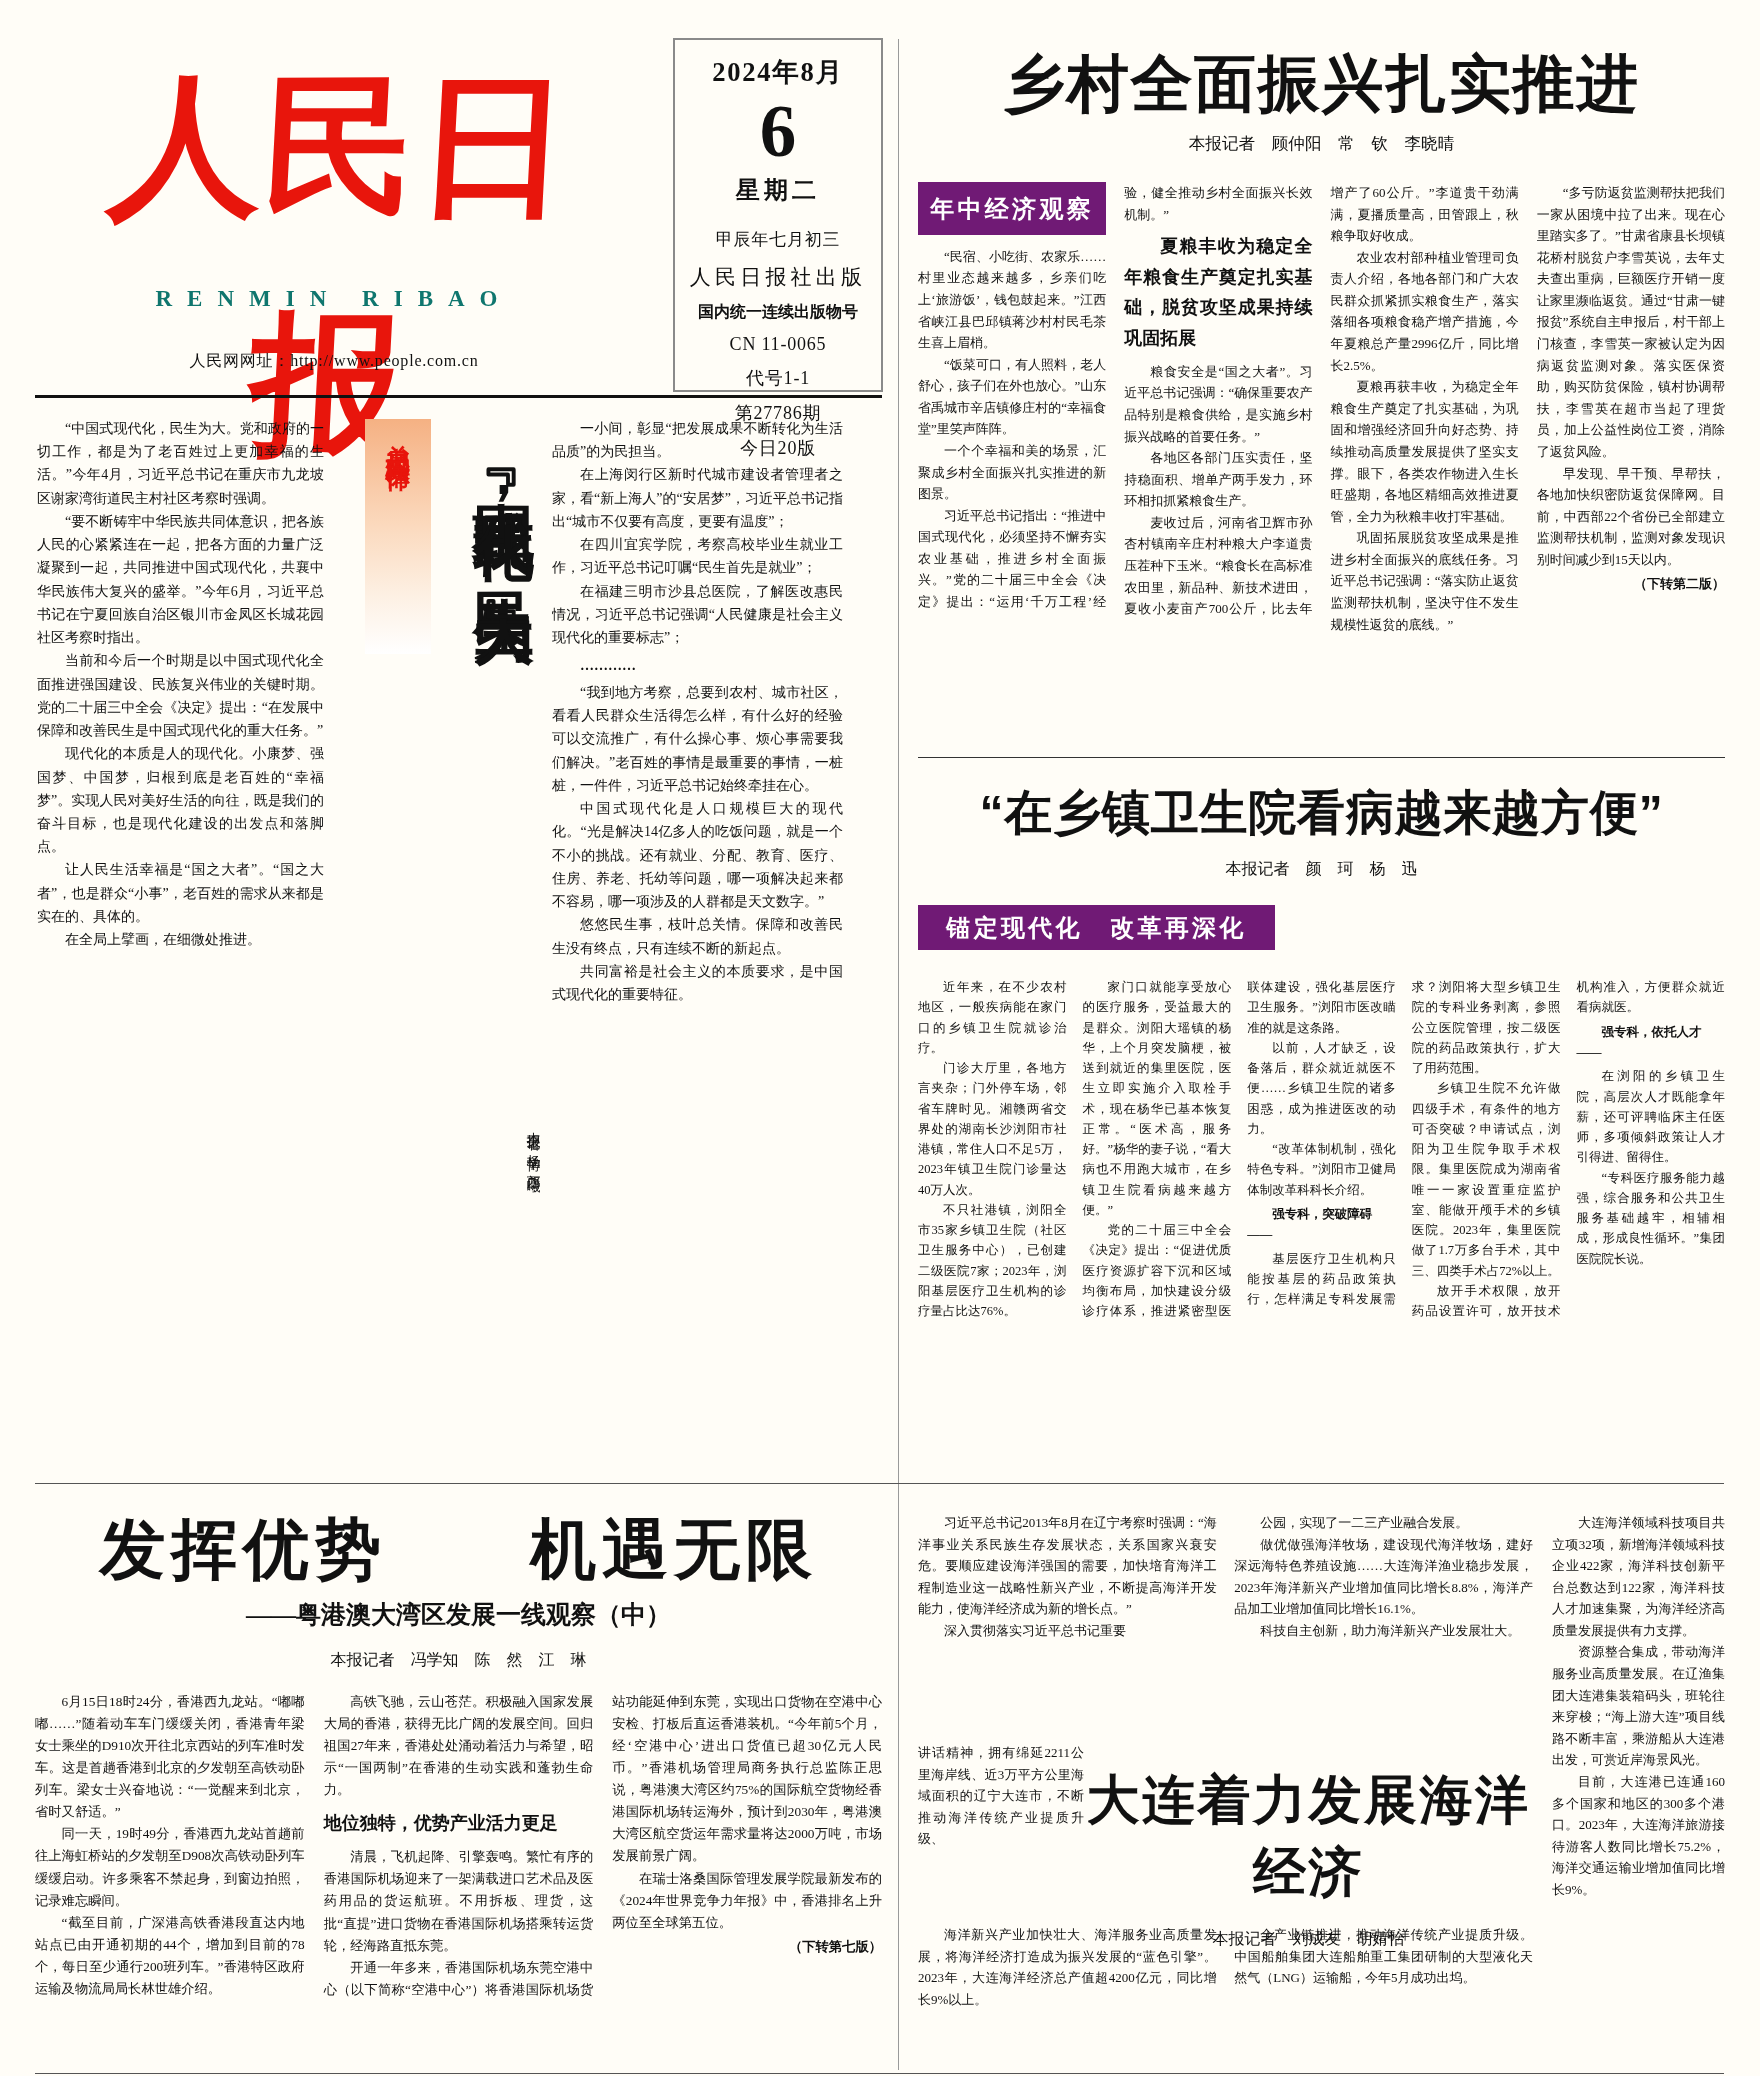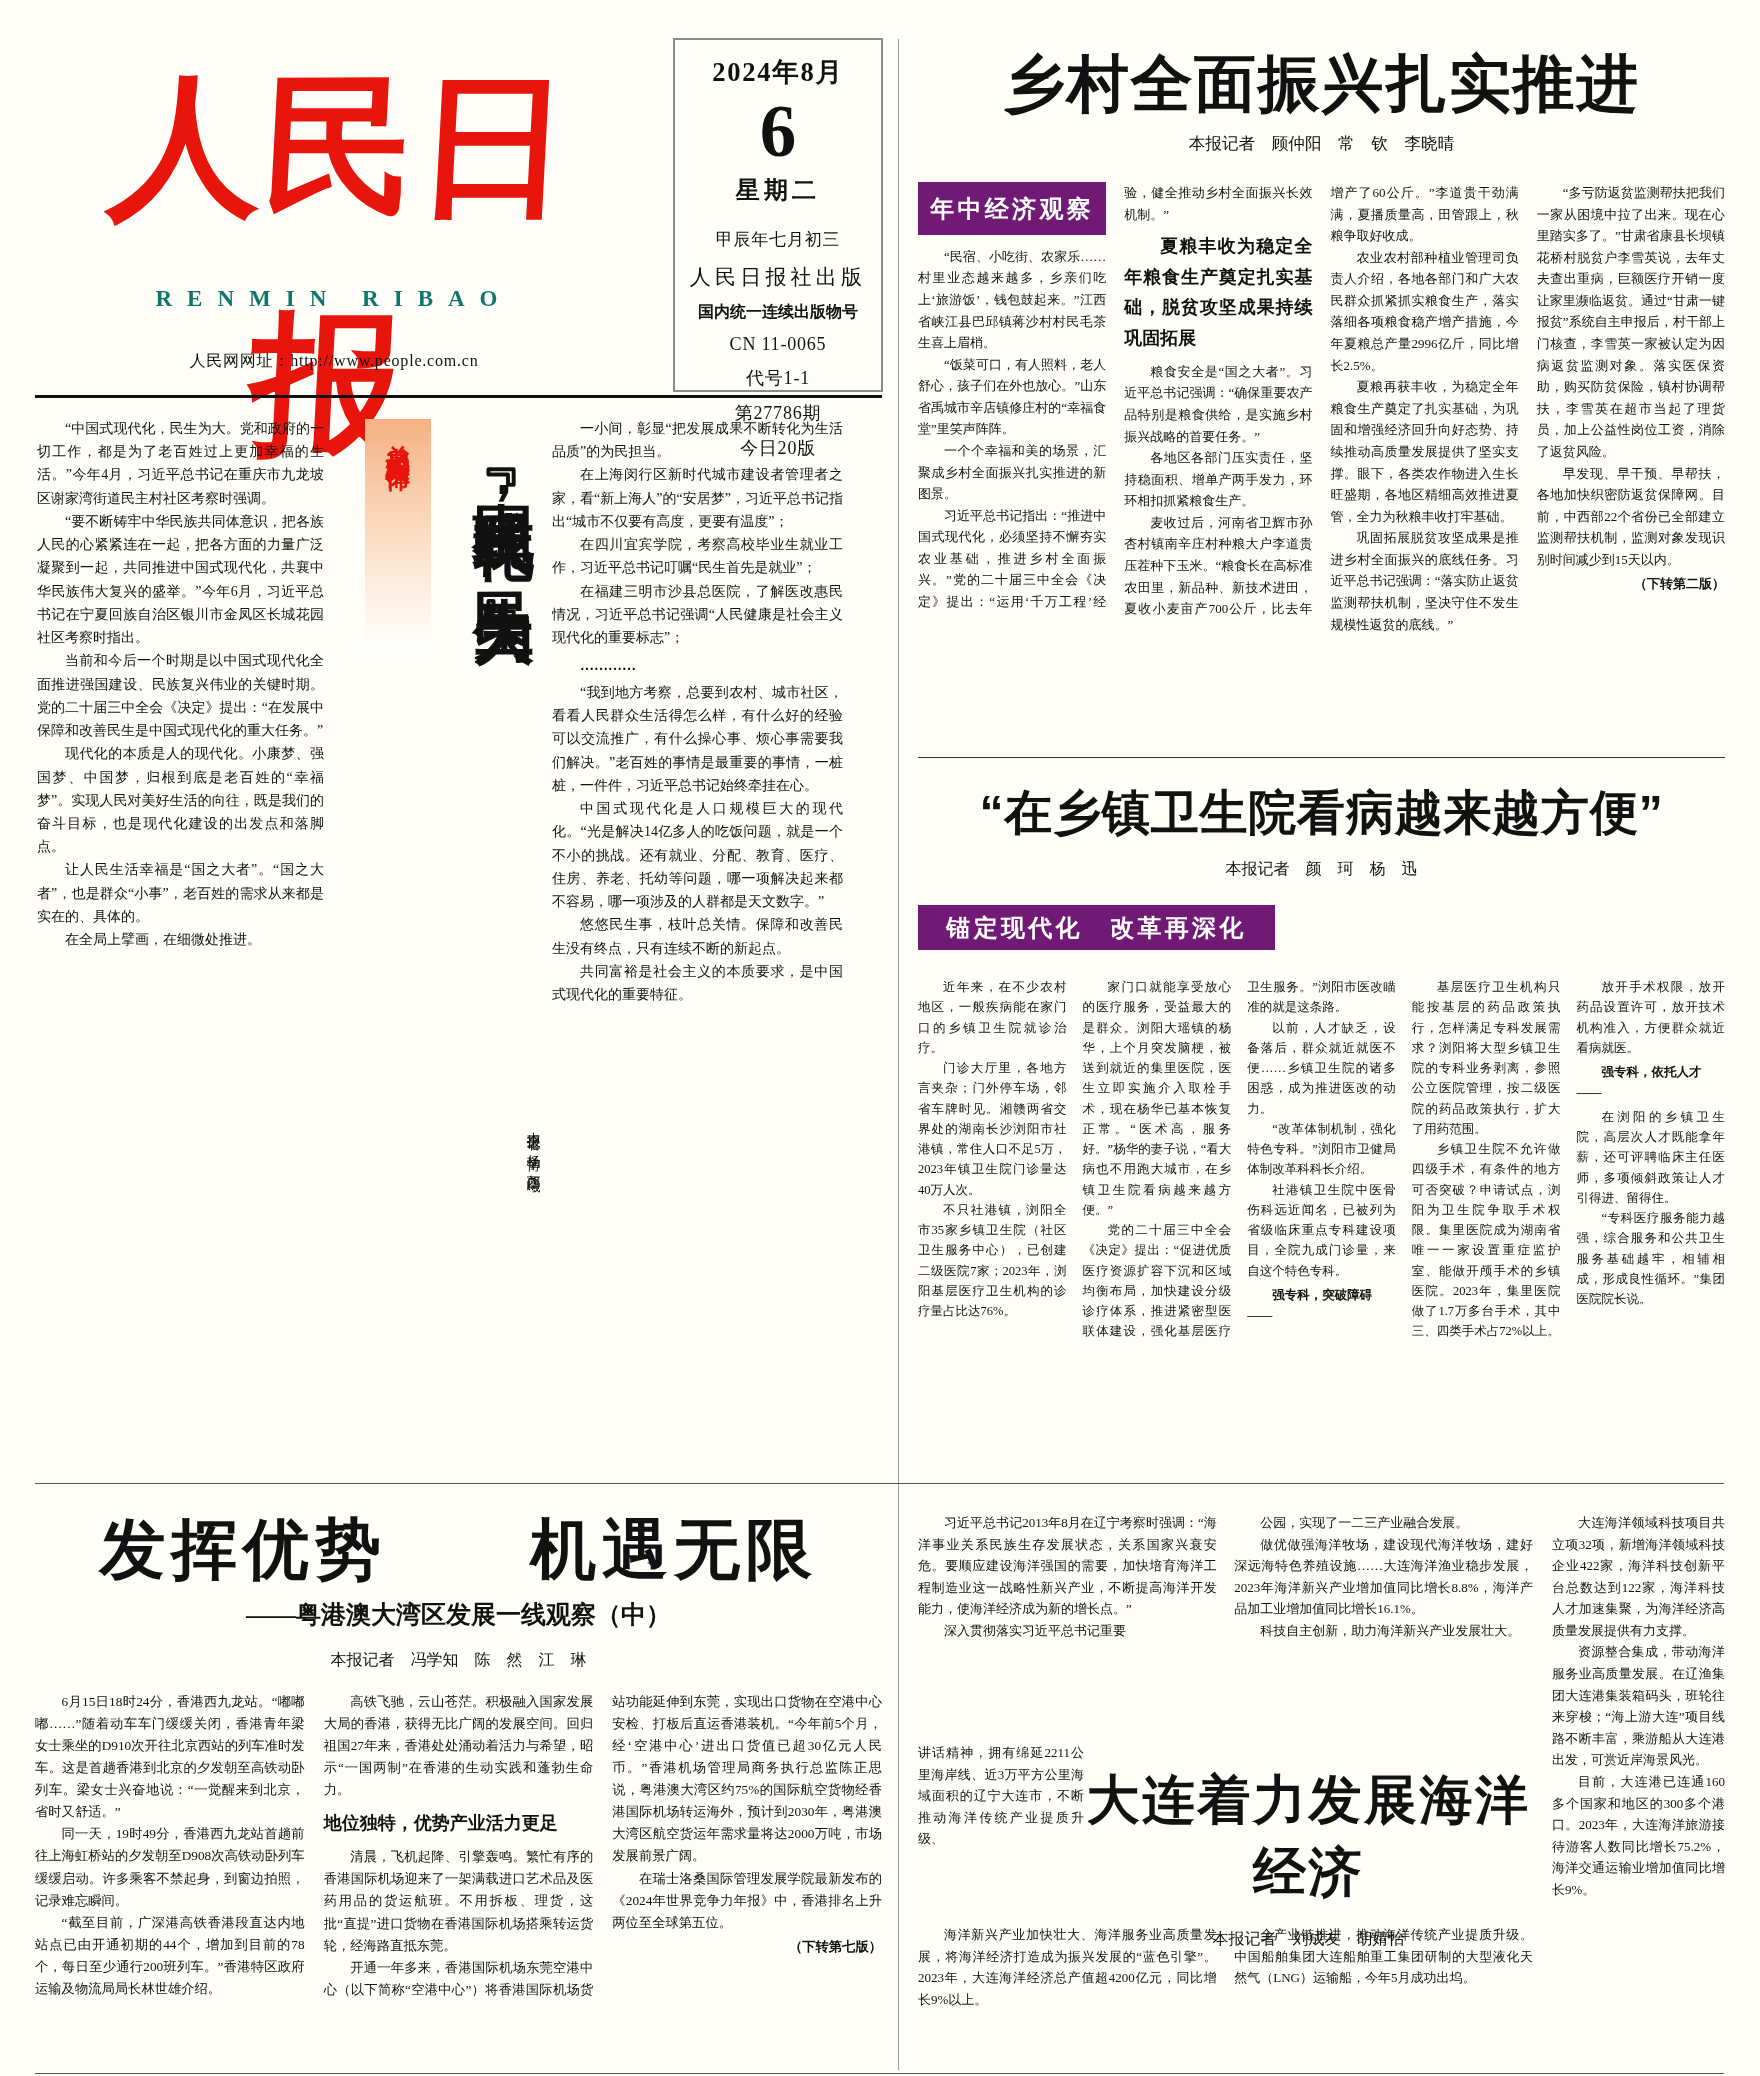--- a/index.html
+++ b/index.html
@@ -141,21 +141,20 @@
   <div id="ho-byline">本报记者　颜　珂　杨　迅</div>
   <span class="badge" id="ho-badge">锚定现代化　改革再深化</span>
   <div id="ho-body">
       <p class="para">近年来，在不少农村地区，一般疾病能在家门口的乡镇卫生院就诊治疗。</p>
       <p class="para">门诊大厅里，各地方言夹杂；门外停车场，邻省车牌时见。湘赣两省交界处的湖南长沙浏阳市社港镇，常住人口不足5万，2023年镇卫生院门诊量达40万人次。</p>
       <p class="para">不只社港镇，浏阳全市35家乡镇卫生院（社区卫生服务中心），已创建二级医院7家；2023年，浏阳基层医疗卫生机构的诊疗量占比达76%。</p>
       <p class="para">家门口就能享受放心的医疗服务，受益最大的是群众。浏阳大瑶镇的杨华，上个月突发脑梗，被送到就近的集里医院，医生立即实施介入取栓手术，现在杨华已基本恢复正常。“医术高，服务好。”杨华的妻子说，“看大病也不用跑大城市，在乡镇卫生院看病越来越方便。”</p>
       <p class="para">党的二十届三中全会《决定》提出：“促进优质医疗资源扩容下沉和区域均衡布局，加快建设分级诊疗体系，推进紧密型医联体建设，强化基层医疗卫生服务。”浏阳市医改瞄准的就是这条路。</p>
       <p class="para">以前，人才缺乏，设备落后，群众就近就医不便……乡镇卫生院的诸多困惑，成为推进医改的动力。</p>
       <p class="para">“改革体制机制，强化特色专科。”浏阳市卫健局体制改革科科长介绍。</p>
-      <p class="para">社港镇卫生院中医骨伤科远近闻名，已被列为省级临床重点专科建设项目，全院九成门诊量，来自这个特色专科。</p>
       <p class="subhead-dash">强专科，突破障碍——</p>
       <p class="para">基层医疗卫生机构只能按基层的药品政策执行，怎样满足专科发展需求？浏阳将大型乡镇卫生院的专科业务剥离，参照公立医院管理，按二级医院的药品政策执行，扩大了用药范围。</p>
       <p class="para">乡镇卫生院不允许做四级手术，有条件的地方可否突破？申请试点，浏阳为卫生院争取手术权限。集里医院成为湖南省唯一一家设置重症监护室、能做开颅手术的乡镇医院。2023年，集里医院做了1.7万多台手术，其中三、四类手术占72%以上。</p>
       <p class="para">放开手术权限，放开药品设置许可，放开技术机构准入，方便群众就近看病就医。</p>
       <p class="subhead-dash">强专科，依托人才——</p>
       <p class="para">在浏阳的乡镇卫生院，高层次人才既能拿年薪，还可评聘临床主任医师，多项倾斜政策让人才引得进、留得住。</p>
       <p class="para">“专科医疗服务能力越强，综合服务和公共卫生服务基础越牢，相辅相成，形成良性循环。”集团医院院长说。</p>
     </div>
 
   <div id="bay-head">发挥优势　　机遇无限</div>

